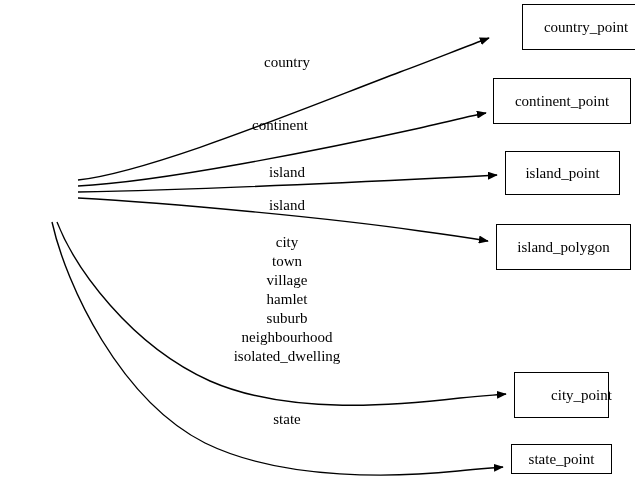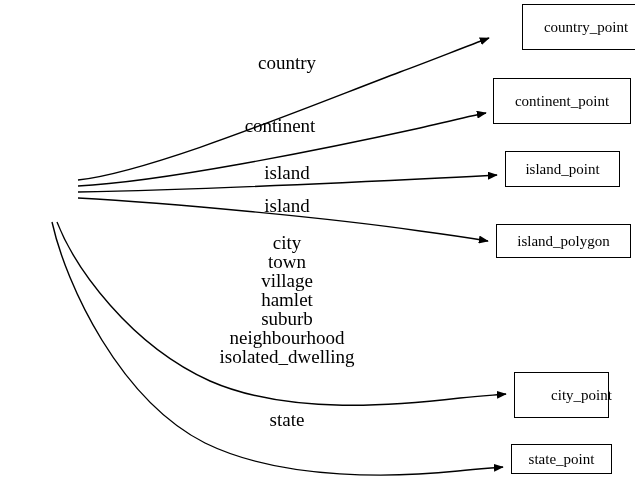--- a/index.html
+++ b/index.html
@@ -37,21 +37,21 @@
     font-size: 15px;
     line-height: 1;
     white-space: nowrap;
   }
   .node-label {
     display: block;
     padding: 0 2px;
   }
   .edge-label {
     position: absolute;
-    font-size: 19px;
+    font-size: 15px;
     line-height: 17px;
     text-align: center;
     white-space: pre;
     background: transparent;
     transform: translateX(-50%);
   }
   .edge-label.multi {
     line-height: 19px;
   }
 </style>
@@ -82,25 +82,25 @@
 
 
   <div class="graph-node" style="left:522px; top:4px; width:128px; height:46px;">
     <span class="node-label">country_point</span>
   </div>
 
   <div class="graph-node" style="left:493px; top:78px; width:138px; height:46px;">
     <span class="node-label">continent_point</span>
   </div>
 
-  <div class="graph-node" style="left:505px; top:151px; width:115px; height:36px;">
+  <div class="graph-node" style="left:505px; top:151px; width:115px; height:44px;">
     <span class="node-label">island_point</span>
   </div>
 
-  <div class="graph-node" style="left:496px; top:224px; width:135px; height:34px;">
+  <div class="graph-node" style="left:496px; top:224px; width:135px; height:46px;">
     <span class="node-label">island_polygon</span>
   </div>
 
   <div class="graph-node" style="left:514px; top:372px; width:95px; height:46px;padding-left:40px;">
     <span class="node-label">city_point</span>
   </div>
 
   <div class="graph-node" style="left:511px; top:444px; width:101px; height:30px;">
     <span class="node-label">state_point</span>
   </div>

